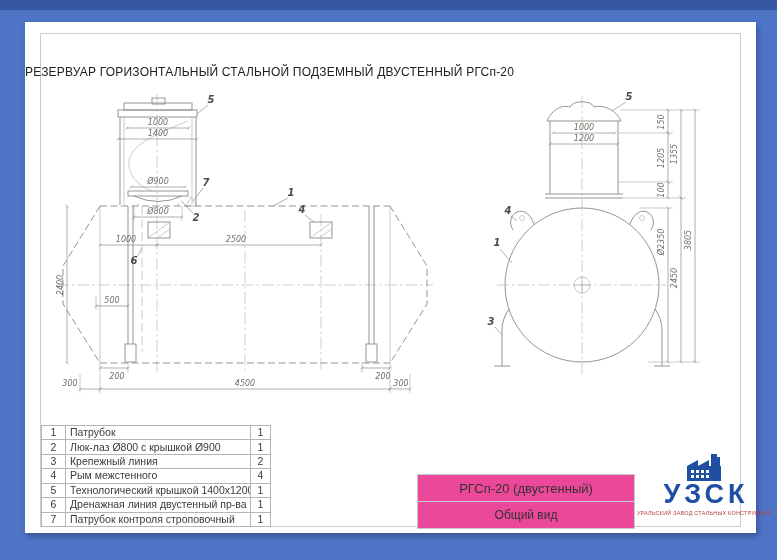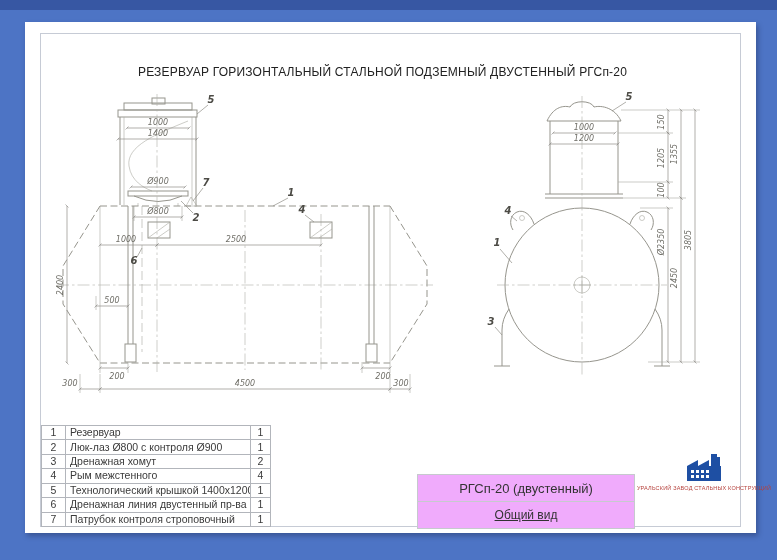--- a/index.html
+++ b/index.html
@@ -18,21 +18,20 @@
     background:#ffffff;
     box-shadow:2px 3px 5px rgba(20,30,60,.35);
   }
   .inner-frame{
     position:absolute;left:15px;top:11px;width:699px;height:492px;
     border:1px solid #c6cbd5;
     pointer-events:none;
   }
   .dwg-title{
     position:absolute;left:0;right:16px;top:43px;
-    text-align:center;
     font-size:12px;color:#212121;letter-spacing:.2px;
   }
   svg.dwg{position:absolute;left:0;top:0;}
 
   
   table.parts{
     position:absolute;left:16px;top:403px;width:230px;height:102px;
     border-collapse:collapse;table-layout:fixed;
   }
   table.parts td{
@@ -40,29 +39,29 @@
     font-size:10.5px;color:#3a3a3a;
     padding:0 4px;height:13px;line-height:13px;
     white-space:nowrap;overflow:hidden;
   }
   table.parts td.c{text-align:center;padding:0 1px;}
   col.n{width:24px}col.q{width:20px}
 
   
   .tblock{
     position:absolute;left:392px;top:452px;width:216px;height:53px;
-    border:1px solid #c6c9ce;background:#f0abfc;
+    border:1px solid #c6c9ce;background:#ec4899;
     display:flex;flex-direction:column;
   }
   .tblock .row{
     flex:1;display:flex;align-items:center;justify-content:center;
     color:#333;
   }
   .tblock .row.model{font-size:13px;border-bottom:1px solid #c6c9ce;}
-  .tblock .row.view{font-size:12px;text-decoration:underline;}
+  .tblock .row.view{font-size:12px;}
 
   
   .logo{
     position:absolute;left:620px;top:431px;width:118px;height:74px;
     display:flex;flex-direction:column;align-items:center;justify-content:flex-start;
   }
   .logo .abbr{
     font-size:27px;font-weight:bold;color:#1e4fa3;
     letter-spacing:4px;line-height:1;margin-top:-2px;margin-right:-4px;
   }
@@ -279,31 +278,31 @@
 
   <table class="parts">
     <colgroup>
         <col class="n">
         <col>
         <col class="q">
       </colgroup>
     <tbody>
       <tr>
         <td class="c">1</td>
-        <td>Резервуар</td>
+        <td>Патрубок</td>
         <td class="c">1</td>
       </tr>
       <tr>
         <td class="c">2</td>
-        <td>Люк-лаз Ø800 с контроля Ø900</td>
+        <td>Люк-лаз Ø800 с крышкой Ø900</td>
         <td class="c">1</td>
       </tr>
       <tr>
         <td class="c">3</td>
-        <td>Дренажная хомут</td>
+        <td>Крепежный линия</td>
         <td class="c">2</td>
       </tr>
       <tr>
         <td class="c">4</td>
         <td>Рым межстенного</td>
         <td class="c">4</td>
       </tr>
       <tr>
         <td class="c">5</td>
         <td>Технологический крышкой 1400x1200</td>
@@ -338,15 +337,16 @@
         <rect x="7" y="17" width="3" height="3"></rect>
           <rect x="12" y="17" width="3" height="3"></rect>
         <rect x="17" y="17" width="3" height="3"></rect>
           <rect x="22" y="17" width="3" height="3"></rect>
         <rect x="7" y="22" width="3" height="3"></rect>
           <rect x="12" y="22" width="3" height="3"></rect>
         <rect x="17" y="22" width="3" height="3"></rect>
           <rect x="22" y="22" width="3" height="3"></rect>
       </g>
     </svg>
+    <div class="abbr">УЗСК</div>
     <div class="sub">УРАЛЬСКИЙ ЗАВОД СТАЛЬНЫХ КОНСТРУКЦИЙ</div>
   </div>
 </div>
 
 </body></html>

